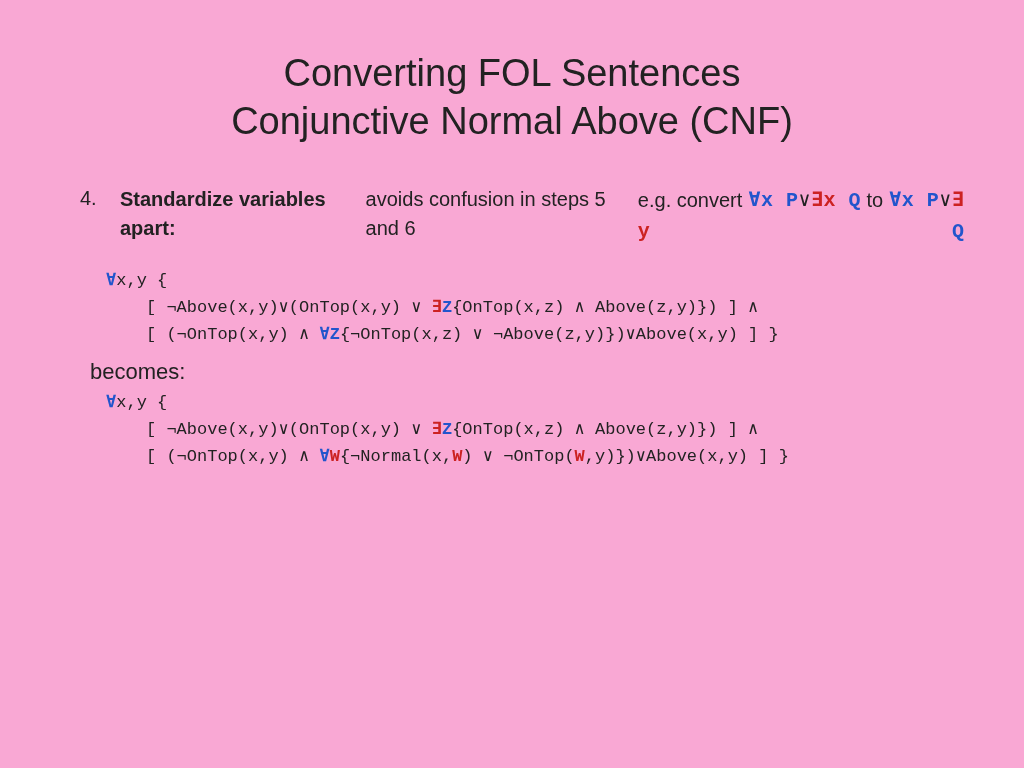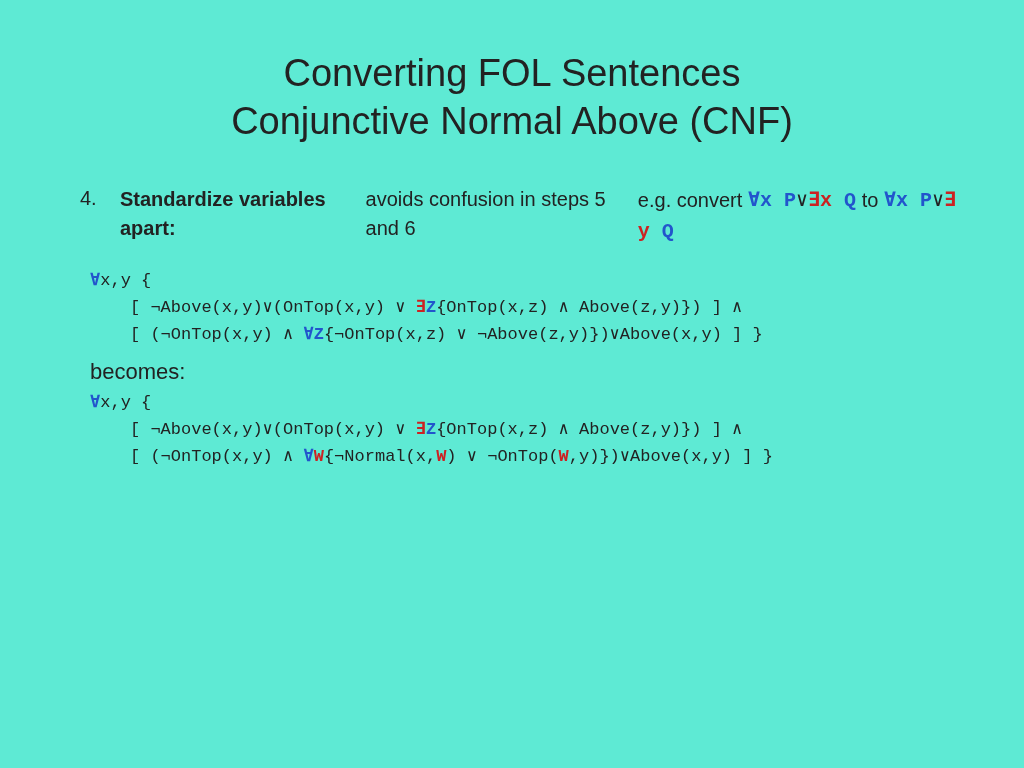--- a/index.html
+++ b/index.html
@@ -15,21 +15,21 @@
       height: 768px;
       overflow: hidden;
       display: flex;
       flex-direction: column;
       align-items: center;
     }
 
     .slide {
       width: 1024px;
       height: 768px;
-      background: #5eead4;
+      background: #f9a8d4;
       padding: 40px 60px 40px 60px;
       display: flex;
       flex-direction: column;
     }
 
     .title {
       text-align: center;
       font-size: 38px;
       font-weight: 400;
       color: #222222;
@@ -72,35 +72,36 @@
     }
 
     .formula-line {
       font-size: 20px;
       color: #222;
       line-height: 1.55;
       display: flex;
       align-items: center;
       flex-wrap: wrap;
       gap: 0px;
+      justify-content: space-between;
     }
 
     .blue { color: #2255cc; font-weight: bold; }
     .red { color: #cc2222; font-weight: bold; }
     .darkred { color: #cc2222; font-weight: bold; }
     .mono { font-family: 'Courier New', Courier, monospace; }
     .bold { font-weight: bold; }
 
     .code-block {
       font-family: 'Courier New', Courier, monospace;
       font-size: 17px;
       color: #222;
       line-height: 1.6;
       margin-top: 8px;
-      margin-left: 10px;
+      margin-left: 26px;
     }
 
     .code-indent {
       padding-left: 40px;
     }
 
     .becomes-label {
       font-size: 22px;
       font-weight: normal;
       color: #222;

